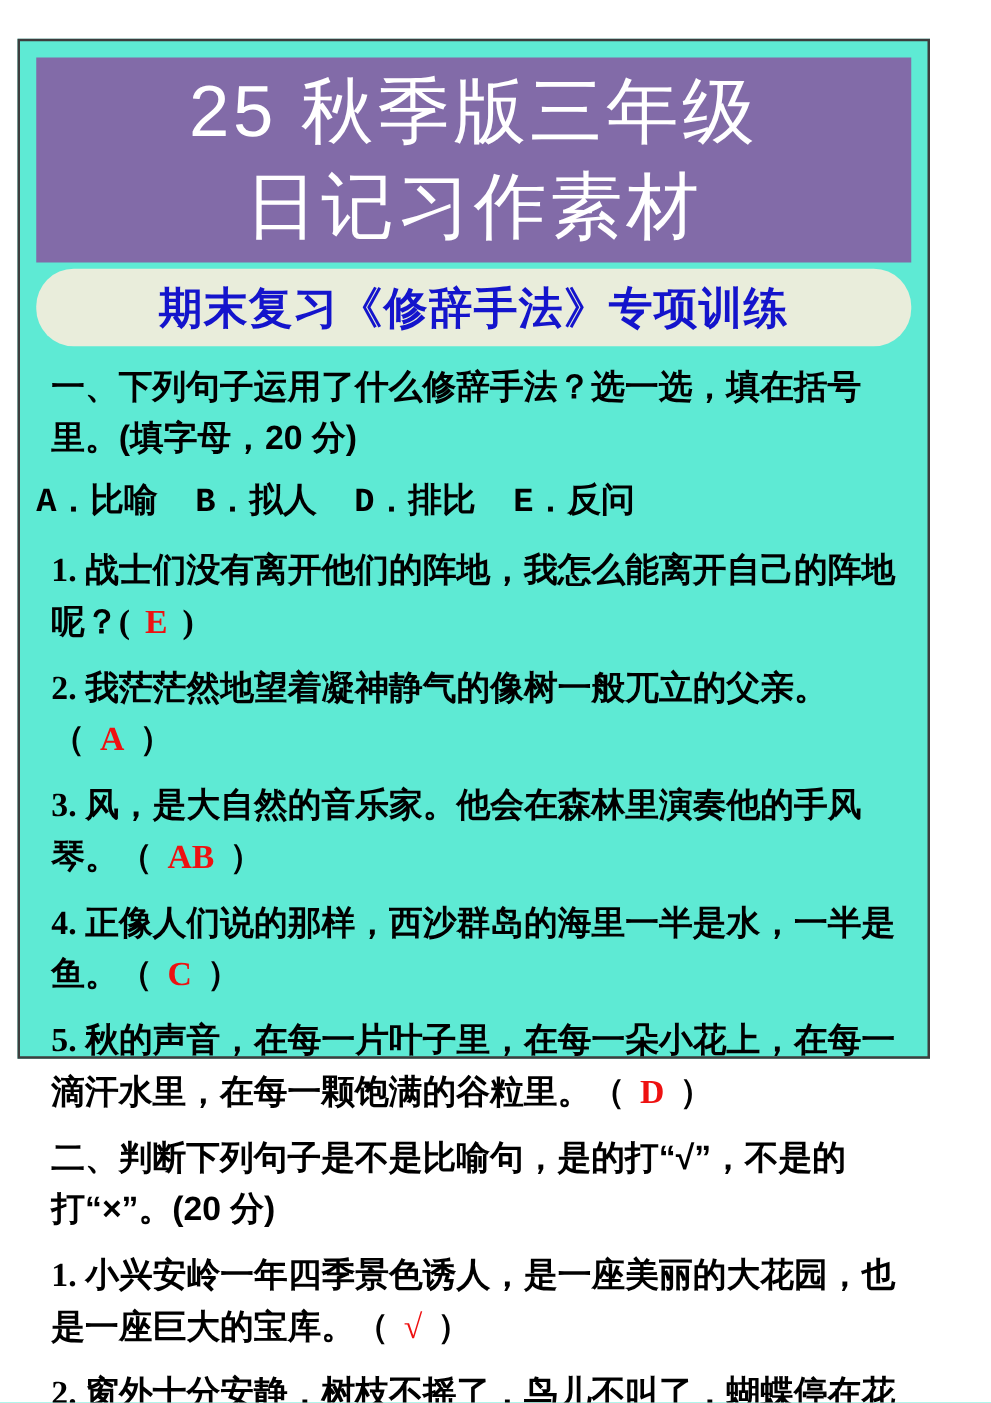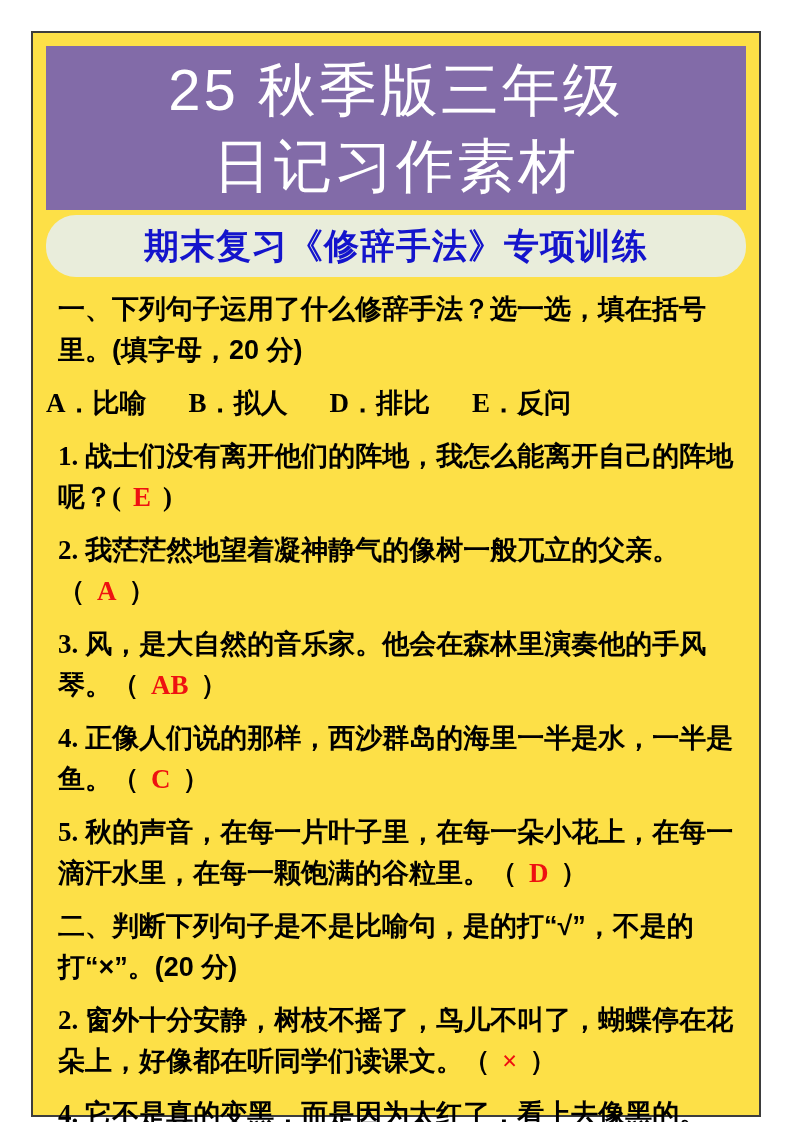--- a/index.html
+++ b/index.html
@@ -5,26 +5,26 @@
   html, body { margin: 0; padding: 0; }
   body {
     width: 793px; height: 1122px;
     background: #ffffff;
     position: relative;
     font-family: "Liberation Serif", "DejaVu Serif", serif;
     color: #000;
   }
   .frame {
     position: absolute;
-    left: 31px; top: 31px;
-    width: 730px; height: 1086px;
+    left: 14px; top: 31px;
+    width: 730px; height: 816px;
     border: 2px solid var(--border, #3d3d3d);
     box-sizing: border-box;
     padding: 13px 13px 0 13px;
-    background: #fde047;
+    background: #5eead4;
   }
   .hdr {
     background: var(--header-bg, #826BA8);
     height: 164px;
     display: flex; flex-direction: column;
     align-items: center; justify-content: center;
     font-family: "Liberation Sans", "DejaVu Sans", sans-serif;
   }
   .hdr .hline {
     color: #ffffff;
@@ -54,22 +54,23 @@
     line-height: 41px;
     font-weight: 600;
   }
   .content p { margin: 12px; }
   .sec-heading {
     font-weight: bold;
     font-family: "Liberation Sans", "DejaVu Sans", sans-serif;
   }
   .options {
     display: flex;
-    gap: 42px;
+    gap: 30px;
     white-space: nowrap;
+    font-family: Liberation Mono, monospace;
   }
   .q .qnum { font-weight: bold; margin-right: 7px; }
   .ans {
     color: var(--answer-red, #EE1111);
     font-weight: bold;
     padding: 0 12px;
   }
   .paren { font-weight: 600; }
 </style>
 </head>
@@ -112,20 +113,23 @@
     <p class="q">
       <span class="qnum">4.</span><span>正像人们说的那样，西沙群岛的海里一半是水，一半是鱼。</span><span class="paren">（</span><span class="ans">C</span><span class="paren">）</span>
     </p>
 
     <p class="q">
       <span class="qnum">5.</span><span>秋的声音，在每一片叶子里，在每一朵小花上，在每一滴汗水里，在每一颗饱满的谷粒里。</span><span class="paren">（</span><span class="ans">D</span><span class="paren">）</span>
     </p>
 
     <p class="sec-heading">二、判断下列句子是不是比喻句，是的打“√”，不是的打“×”。(20 分)</p>
 
+    <p class="q">
+      <span class="qnum">1.</span><span>小兴安岭一年四季景色诱人，是一座美丽的大花园，也是一座巨大的宝库。</span><span class="paren">（</span><span class="ans">√</span><span class="paren">）</span>
+    </p>
 
     <p class="q">
       <span class="qnum">2.</span><span>窗外十分安静，树枝不摇了，鸟儿不叫了，蝴蝶停在花朵上，好像都在听同学们读课文。</span><span class="paren">（</span><span class="ans">×</span><span class="paren">）</span>
     </p>
 
 
     <p class="q">
       <span class="qnum">4.</span><span>它不是真的变黑，而是因为太红了，看上去像黑的。</span>
     </p>
 

